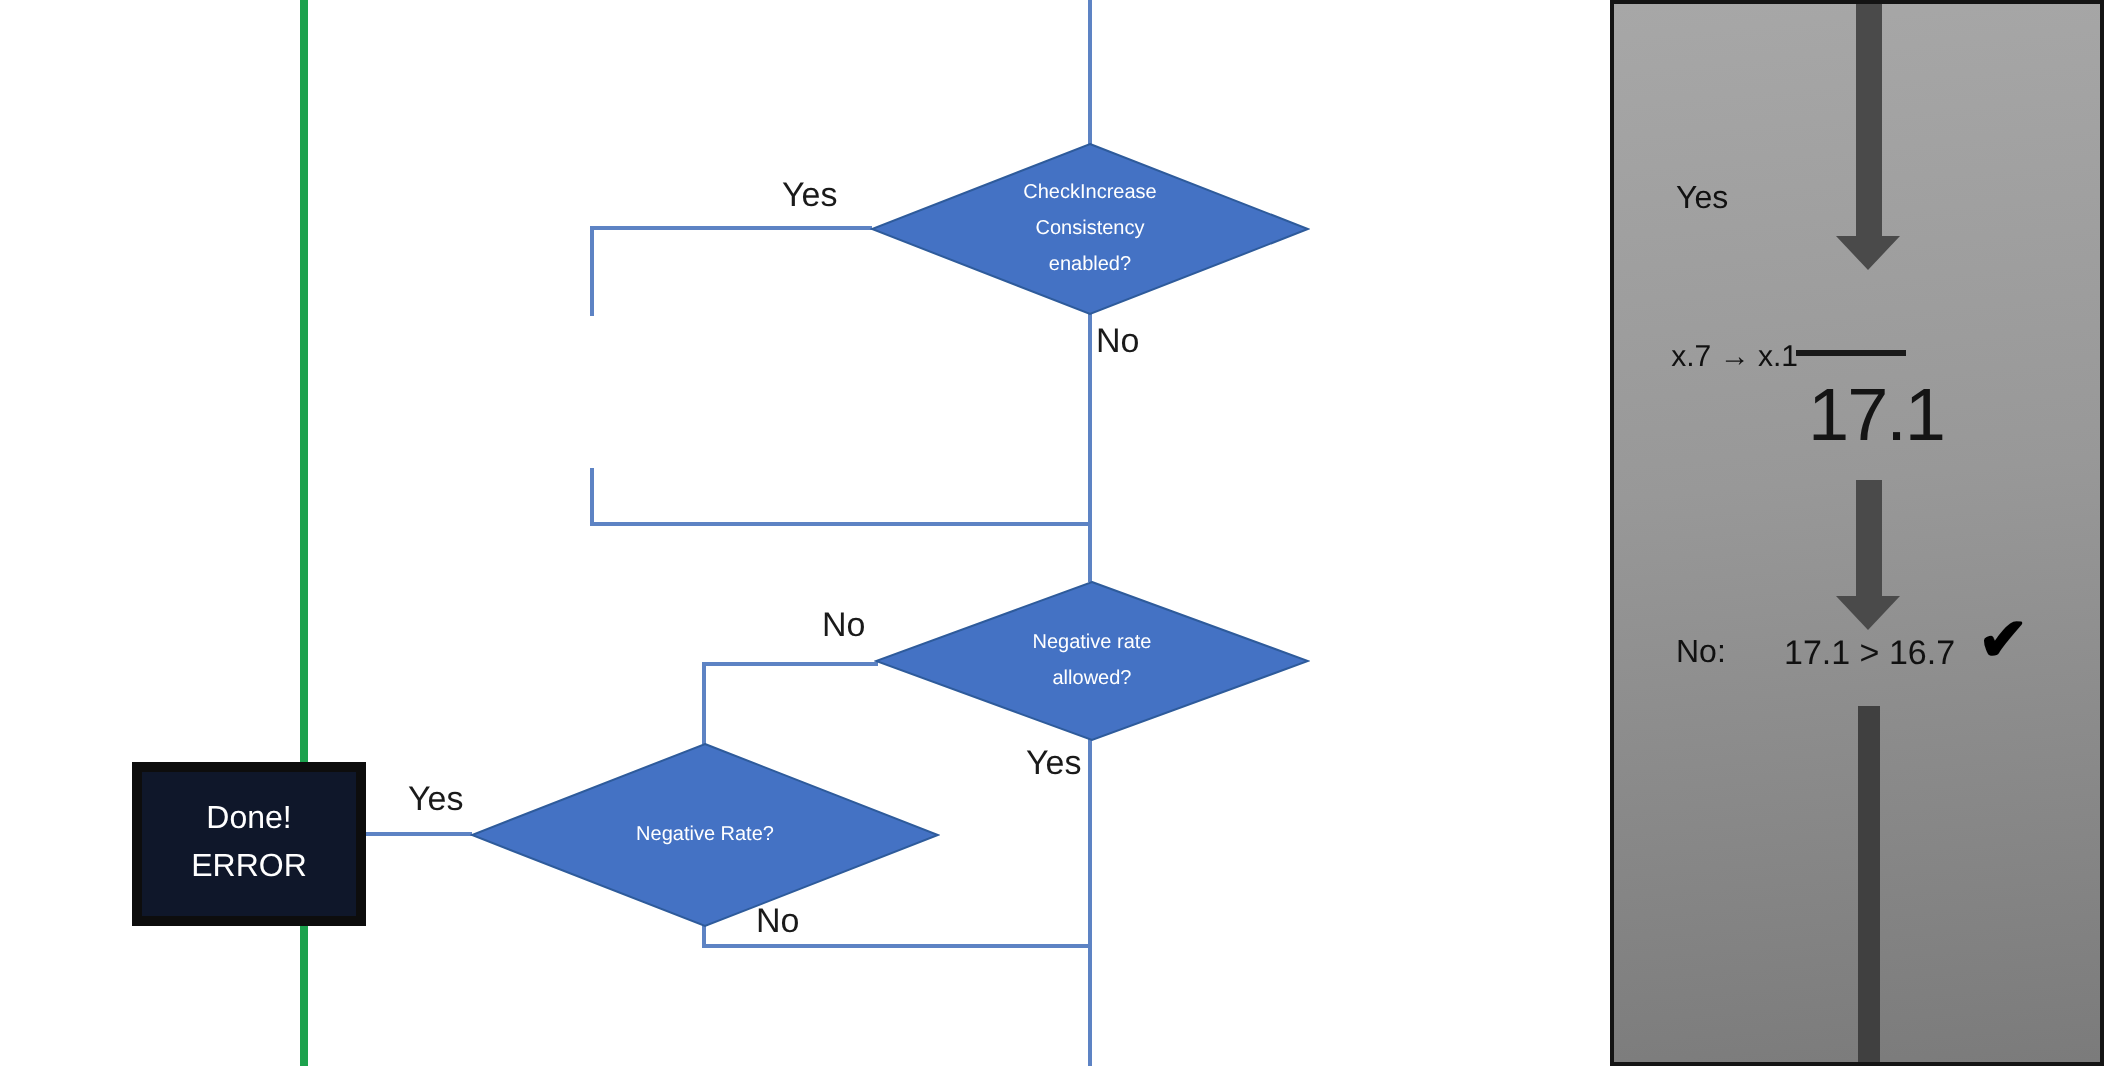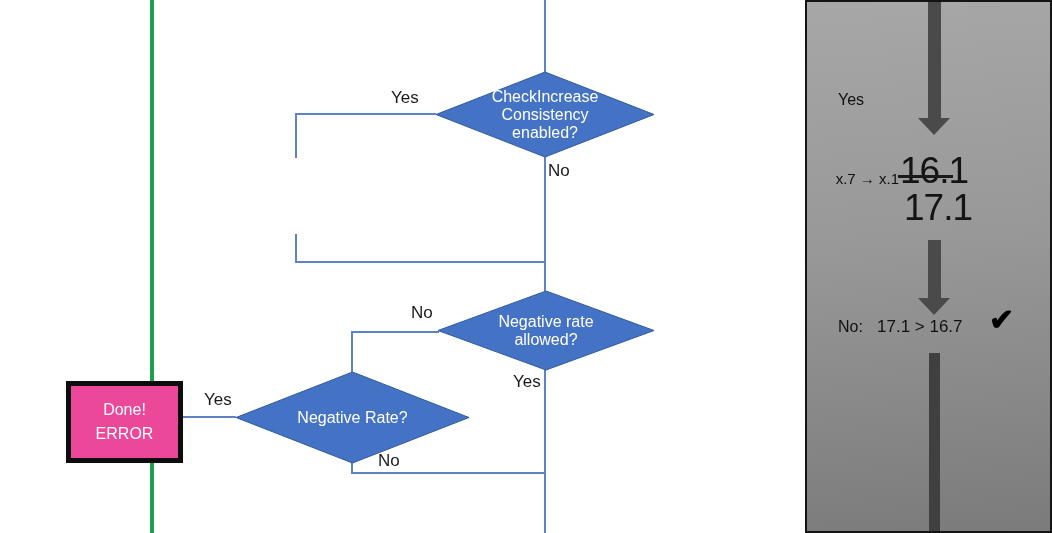--- a/index.html
+++ b/index.html
@@ -10,28 +10,28 @@
   .green-line{position:absolute;left:150px;top:0;width:4px;height:533px;background:#1ca24d;}
 
   
   .conn{position:absolute;background:#5d83c4;}
 
   
   .diamond{position:absolute;}
   .diamond svg{position:absolute;left:0;top:0;display:block;}
   .node-text{position:absolute;left:0;top:0;right:0;bottom:0;display:flex;align-items:center;justify-content:center;
     color:#ffffff;text-align:center;white-space:pre-line;}
-  .small-text{font-size:16px;line-height:18px;}
+  .small-text{font-size:10px;line-height:18px;}
 
   
   .proc{position:absolute;background:#4472c4;border:1px solid #2e5b9b;display:flex;align-items:center;justify-content:center;
     color:#fff;text-align:center;white-space:pre-line;font-size:15px;line-height:24px;}
 
   
-  .done{position:absolute;background:#ec4899;border:5px solid #0d0d0d;display:flex;align-items:center;justify-content:center;
+  .done{position:absolute;background:#0f172a;border:5px solid #0d0d0d;display:flex;align-items:center;justify-content:center;
     color:#fff;text-align:center;white-space:pre-line;font-size:16px;line-height:24px;}
 
   
   .lbl{position:absolute;color:#1a1a1a;font-size:17px;line-height:18px;}
 
   
   .panel{position:absolute;left:805px;top:0;width:247px;height:533px;box-sizing:border-box;
     border:2px solid #141414;background:linear-gradient(175deg,#a7a7a7 0%,#989898 45%,#7b7b7b 100%);}
   .panel .txt{position:absolute;color:#111;}
   .arrow-bar{position:absolute;background:#4a4a4a;}
@@ -100,27 +100,26 @@
 
     <div class="arrow-bar" style="left:121px;top:0;width:13px;height:116px"></div>
     <div class="arrow-head" style="left:111px;top:116px"></div>
 
     <span class="txt" style="left:31px;top:89px;font-size:16px">Yes</span>
 
     <div class="rule-block">
       <div>x.7 → x.1</div>
     </div>
 
-    <div class="big-val" style="left:93px;top:150px">16.1</div>
     <div class="strike"></div>
     <div class="big-val" style="left:97px;top:187px">17.1</div>
 
     <div class="arrow-bar" style="left:121px;top:238px;width:13px;height:58px"></div>
     <div class="arrow-head" style="left:111px;top:296px"></div>
 
     <span class="txt" style="left:31px;top:316px;font-size:16px">No:</span>
-    <span class="txt" style="left:70px;top:315px;font-size:17px">17.1 &gt; 16.7</span>
+    <span class="txt" style="left:85px;top:315px;font-size:17px">17.1 &gt; 16.7</span>
     <span class="check" style="left:182px;top:300px">✔</span>
 
     <div class="arrow-bar" style="left:122px;top:351px;width:11px;height:178px;background:#404040"></div>
   </div>
 
 </div>
 
 </body></html>

